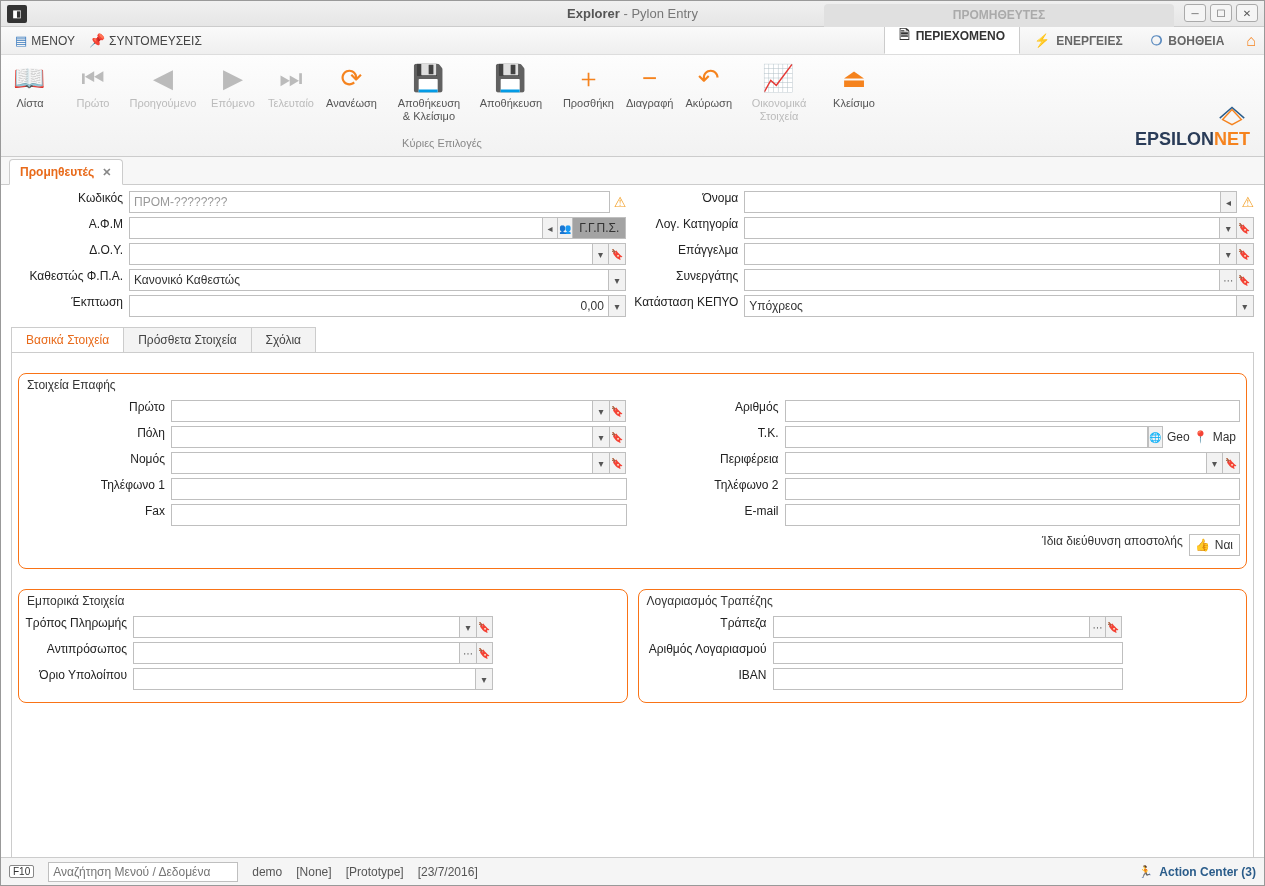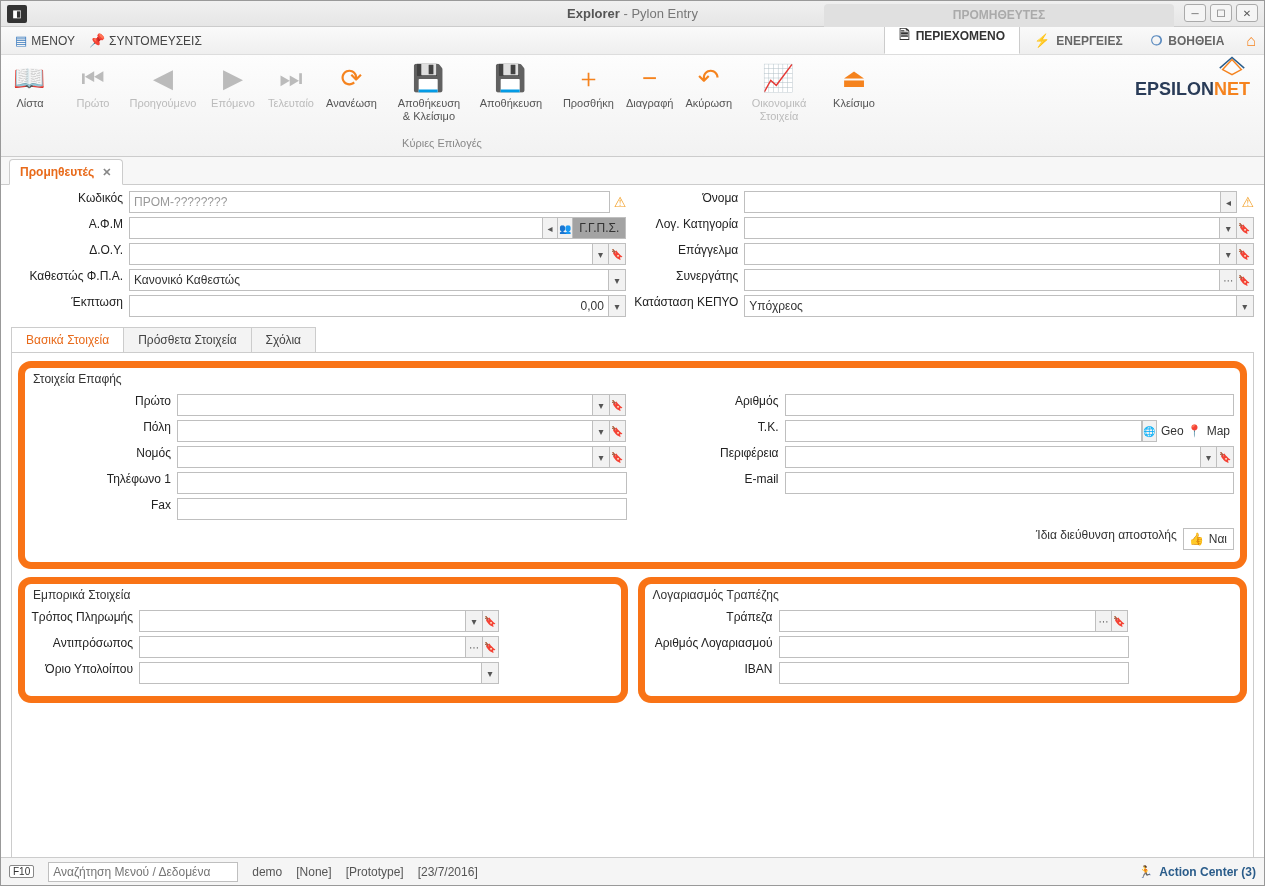--- a/index.html
+++ b/index.html
@@ -25,21 +25,21 @@
   .ribbon-group{ display:flex; flex-direction:column; padding:4px 0 0 0;}
   .ribbon-btns{ display:flex; align-items:flex-start; height:76px;}
   .rbtn { display:flex; flex-direction:column; align-items:center; justify-content:flex-start; padding:4px 6px 0 6px; cursor:pointer; min-width:58px; text-align:center; line-height:1.2;}
   .rbtn.wide{min-width:82px;}
   .rbtn.disabled{ color:#bbb; cursor:default;}
   .rbtn .ricon{ font-size:26px; height:32px; display:flex;align-items:center;justify-content:center; margin-bottom:2px;}
   .rbtn .rtxt{ font-size:11px; color:#555; white-space:pre-line;}
   .rbtn.disabled .rtxt{color:#bbb;}
   .ribbon-sep{ width:1px; background:#ddd; margin:6px 2px;}
   .ribbon-caption{ text-align:center; font-size:11px; color:#888; padding:2px 0;}
-  .ribbon-logo{ margin-left:auto; display:flex; align-items:flex-start; padding:0 14px 6px 0;}
+  .ribbon-logo{ margin-left:auto; display:flex; align-items:flex-end; padding:0 14px 6px 0;}
   .logo-txt{ font-size:18px; font-weight:700; color:#2a3c58;}
   .logo-txt .net{color:#f5831e;}
   .logo-rings{width:36px;height:22px;margin-bottom:2px;margin-left:auto;}
   .doc-tabs{ height:28px; background:#f7f7f7; display:flex; align-items:flex-end; border-bottom:1px solid #ccc; padding-left:8px;}
   .doc-tab{ background:#fff; border:1px solid #ccc; border-bottom:1px solid #fff; padding:5px 10px; display:flex;align-items:center;gap:8px; border-radius:4px 4px 0 0; font-weight:600; color:#e86a1a; position:relative; top:1px;}
   .doc-tab .close{ color:#888; cursor:pointer; font-size:11px;}
   .form-area{ flex:1; padding:6px 10px 4px 10px; overflow:auto;}
   .row{ display:flex; align-items:flex-start; height:26px;}
   .two-col{ display:flex;}
   .colL,.colR{ display:flex; flex-direction:column;}
@@ -51,21 +51,21 @@
   .field{ flex:1; display:flex; align-items:center; position:relative;}
   input[type=text]{ width:100%; height:22px; border:1px solid #bfbfbf; padding:2px 4px; font-size:12px; color:#333;}
   input.gray{color:#999;}
   .icon-btn{ width:18px; height:22px; border:1px solid #bfbfbf; border-left:none; background:#f2f2f2; display:flex; align-items:center;justify-content:center; font-size:10px; color:#555; cursor:pointer;}
   .warn{ color:#f29b1d; font-size:14px; margin-left:4px;}
   .after-txt{ font-size:12px; color:#333; padding:0 6px; background:#a3a3a3; height:22px; border:1px solid #bfbfbf; border-left:none; display:flex;align-items:center; white-space:nowrap;}
   .tabs{ margin-top:6px; display:flex; border-bottom:1px solid #ccc;}
   .tab{ padding:5px 14px; border:1px solid #ccc; background:#f3f3f3; margin-right:-1px; cursor:pointer; font-size:12px; color:#444; border-bottom:none;}
   .tab.active{ background:#fff; color:#e86a1a; font-weight:500;}
   .panel{ border:1px solid #ccc; border-top:none; padding:8px 6px 6px 6px; background:#fff;}
-  .group{ border:7px solid #f97316; border-radius:13px; margin:0 0 8px 0;}
+  .group{ border:1px solid #f97316; border-radius:8px; margin:12px 0 8px 0;}
   .group-title{ font-size:12px; color:#333; padding:4px 8px;}
   .group-body{ padding:4px 6px 8px 6px;}
   .grid2{ display:flex; gap:12px;}
   .grid2 .gl,.grid2 .gr{flex:1;}
   .glbl{ width:146px; text-align:right; padding-right:6px;}
   .yesno{ display:flex; align-items:center; gap:4px; border:1px solid #bfbfbf; height:22px; padding:0 6px; background:#fff;}
   .thumb{color:#5aa03a;font-size:12px;}
   .panel-flex{ display:flex; gap:10px; margin-top:8px;}
   .half{ flex:1;}
   .footer-row{ display:flex; justify-content:flex-end; align-items:center; padding:4px 10px 0 0;}
@@ -357,20 +357,26 @@
                 </div>
               <div class="row">
                   <div class="lbl glbl">Περιφέρεια</div>
                   <div class="field">
                     <input type="text" style="">
                     <div class="icon-btn">▾</div>
                     <div class="icon-btn">🔖</div>
                   </div>
                 </div>
               <div class="row">
+                  <div class="lbl glbl">Τηλέφωνο 2</div>
+                  <div class="field">
+                    <input type="text" style="">
+                  </div>
+                </div>
+              <div class="row">
                   <div class="lbl glbl">E-mail</div>
                   <div class="field">
                     <input type="text" style="">
                   </div>
                 </div>
             </div>
           </div>
           <div class="row" style="justify-content:flex-end; margin-top:4px;">
             <span style="margin-right:6px">Ίδια διεύθυνση αποστολής</span>
             <div class="yesno">

